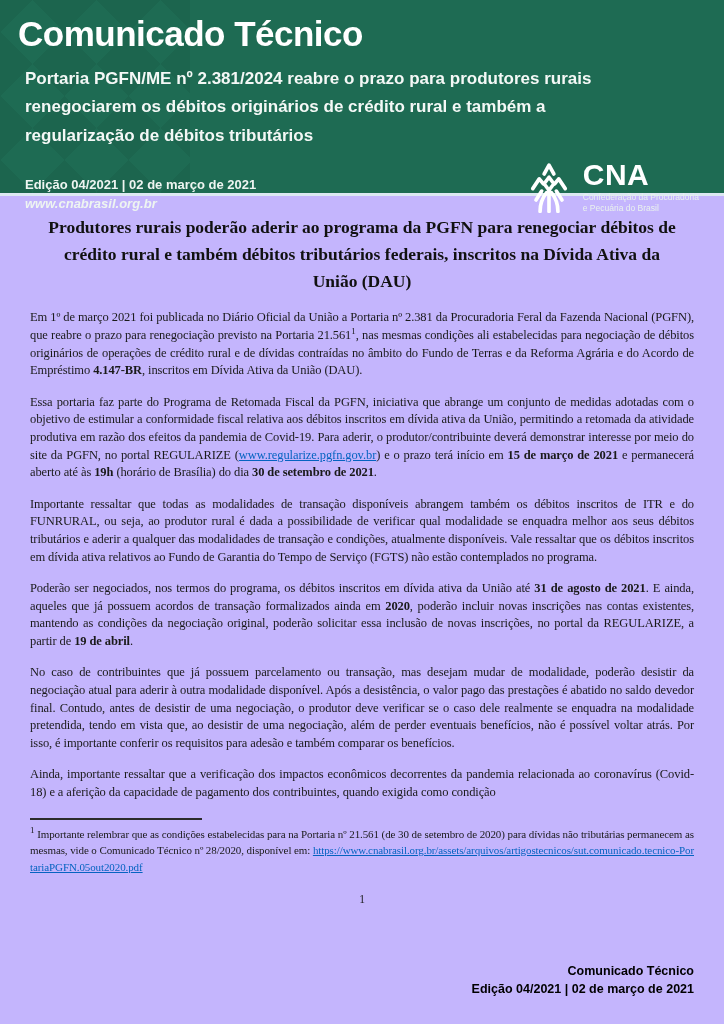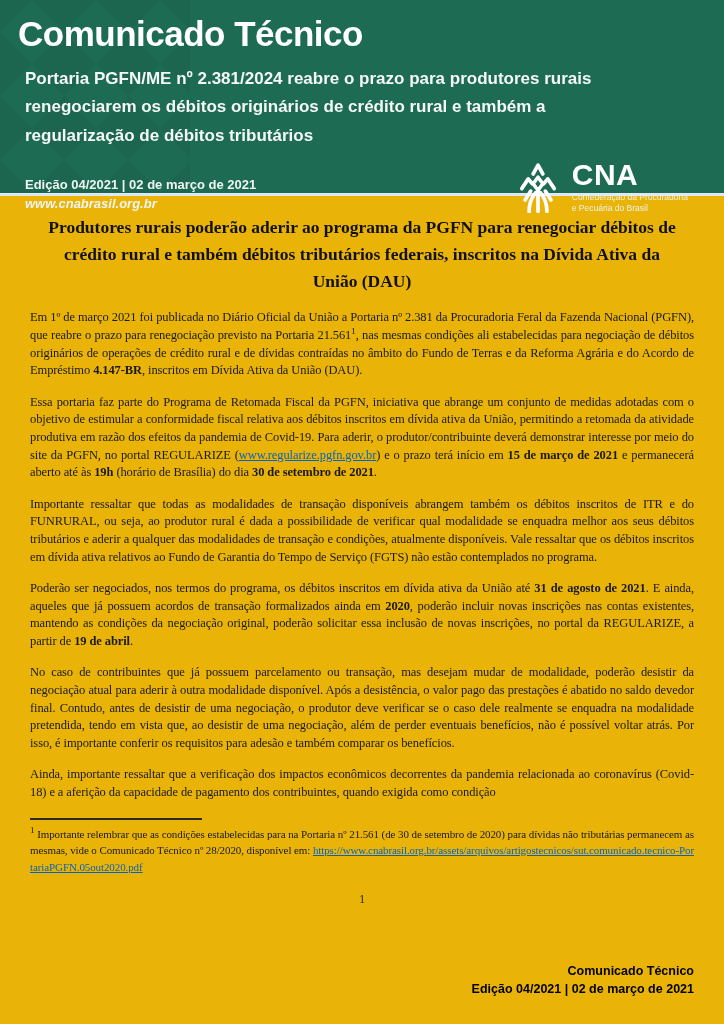--- a/index.html
+++ b/index.html
@@ -6,21 +6,21 @@
     --header-green:#1e6b53;
     --header-pattern:#1a5f4a;
     --link-blue:#0563c1;
     --text-black:#1a1a1a;
     --separator-blue:#dce8f2;
   }
   *{box-sizing:border-box;}
   html,body{margin:0;padding:0;background:#ffffff;}
   .page{
     width:724px;height:1024px;position:relative;overflow:hidden;
-    background:#eab308;color:var(--text-black);
+    background:#c4b5fd;color:var(--text-black);
     font-family:"Liberation Sans",sans-serif;
   }
 
   
   .banner{
     position:relative;width:100%;height:196px;
     background:var(--header-green);
     border-bottom:3px solid var(--separator-blue);
     padding:16px 20px 10px 18px;color:#fff;
   }
@@ -39,21 +39,21 @@
   .banner-subtitle{
     margin:12px 0 0 7px;max-width:612px;
     font-size:17px;font-weight:700;line-height:1.68;color:#f4f8f6;
   }
   .banner-bottom{
     display:flex;justify-content:space-between;align-items:flex-end;
     margin:10px 0 0 7px;
   }
   .banner-meta{font-size:13px;font-weight:700;line-height:1.45;color:#eef5f1;}
   .banner-meta .site{cursor:pointer;font-style:italic;}
-  .cna-logo{display:flex;align-items:center;gap:8px;margin-right:16px;}
+  .cna-logo{display:flex;align-items:center;gap:8px;margin-right:5px;}
   .cna-logo svg{width:52px;height:52px;display:block;}
   .cna-wordmark{line-height:1;}
   .cna-acronym{font-size:30px;font-weight:700;letter-spacing:.5px;}
   .cna-sub{font-size:8.5px;font-weight:400;line-height:1.25;margin-top:2px;color:#e9f2ee;}
 
   
   .article{padding:0 30px;font-family:Liberation Serif, serif;}
   .article-heading{
     margin:18px 14px 14px;
     font-size:17.5px;font-weight:700;line-height:1.55;text-align:center;color:#111;

